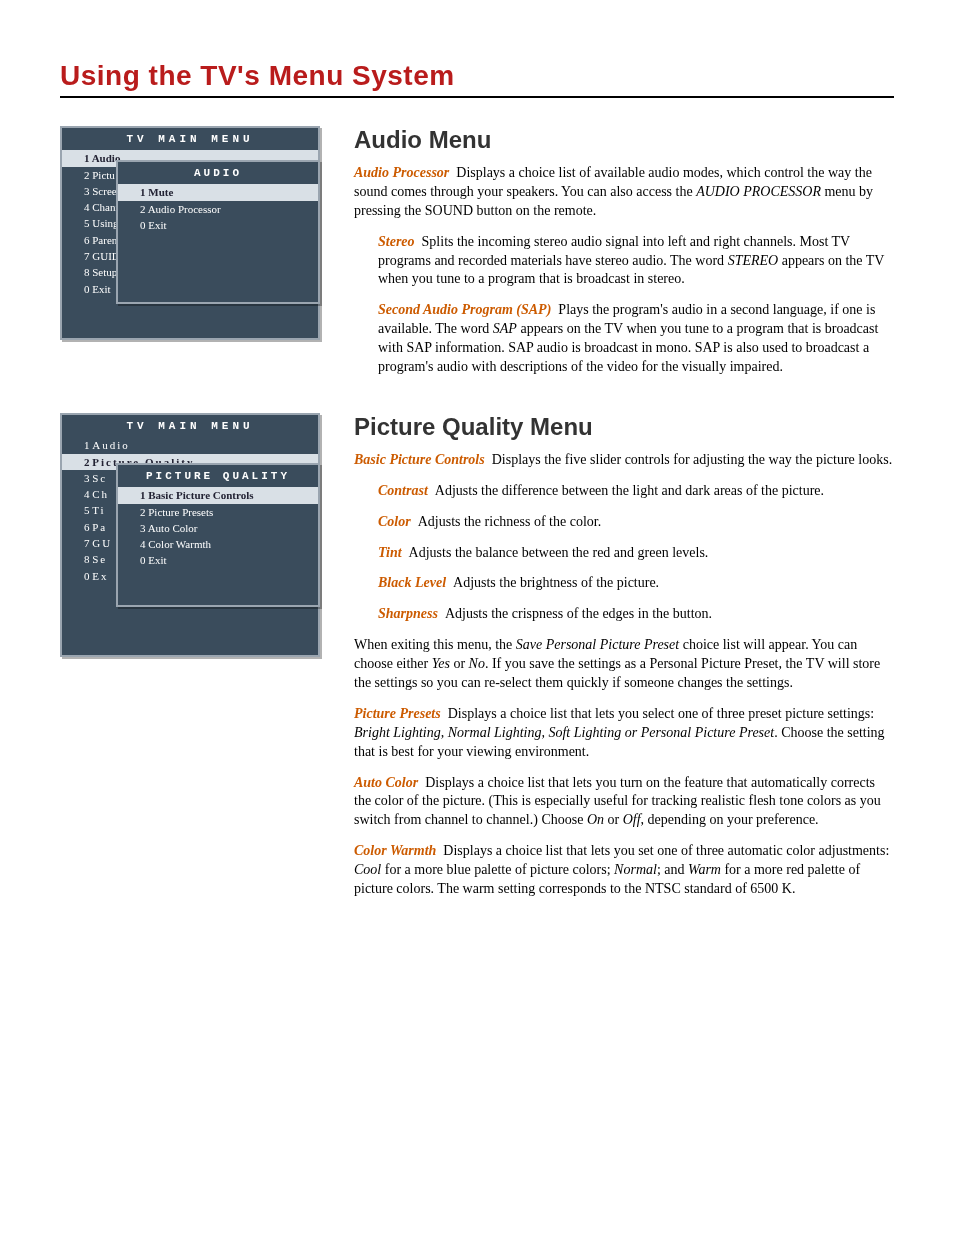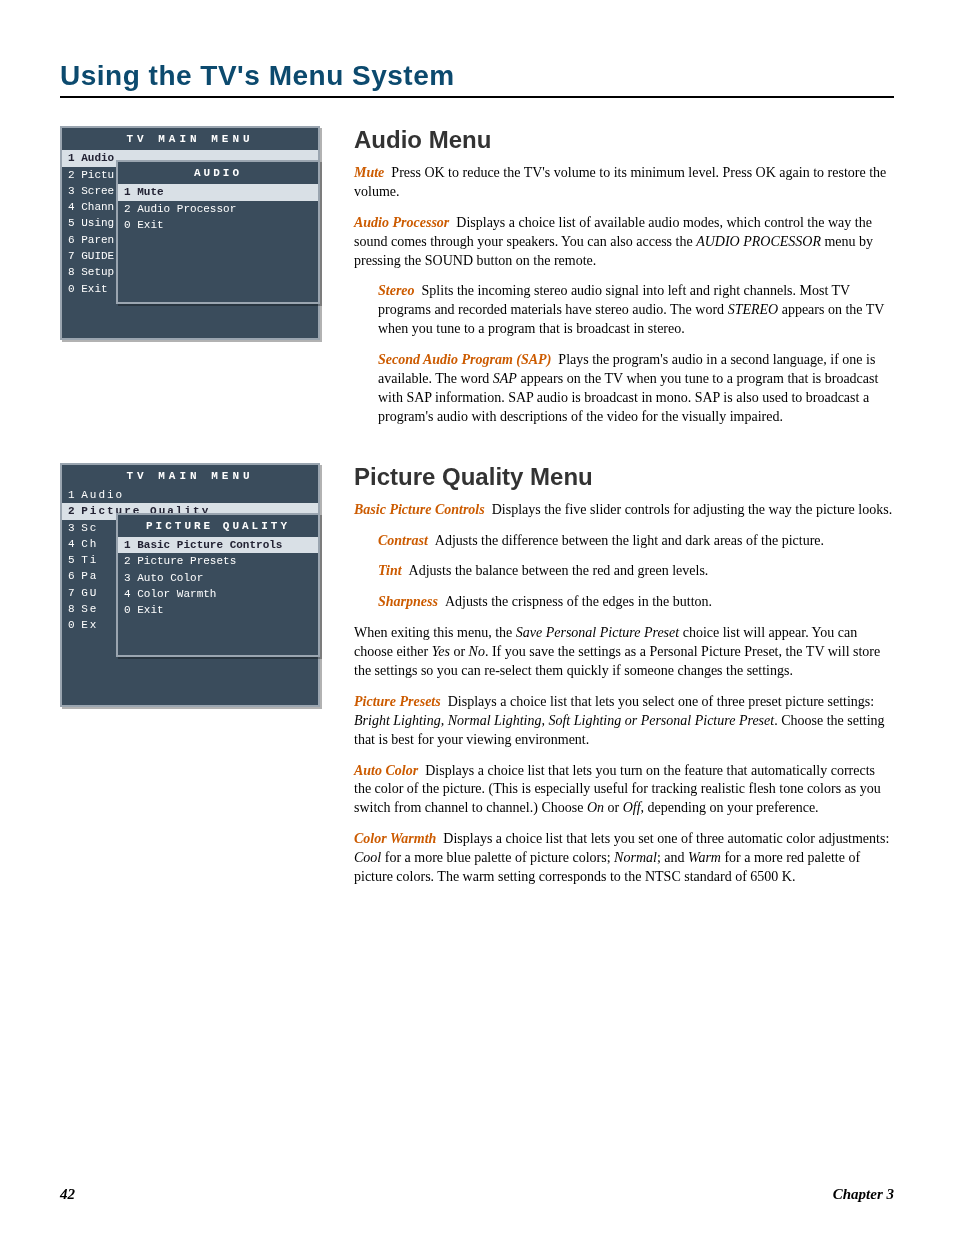--- a/index.html
+++ b/index.html
@@ -17,21 +17,21 @@
   .page {
     padding: 60px 60px 40px 60px;
     box-sizing: border-box;
     position: relative;
     height: 100%;
   }
   .header-title {
     font-family: Impact, 'Arial Black', sans-serif;
     font-size: 28px;
     letter-spacing: 0.5px;
-    color: #0c4a6e;
+    color: #b91c1c;
     margin: 0 0 4px 0;
     font-weight: bold;
   }
   .header-rule {
     border: none;
     border-top: 2px solid #000;
     margin: 0 0 28px 0;
   }
   .content-row {
     display: flex;
@@ -62,23 +62,24 @@
     min-height: 170px;
     padding-bottom: 40px;
   }
   .osd-title {
     text-align: center;
     letter-spacing: 4px;
     padding: 4px 0;
     font-weight: bold;
   }
   .osd-row {
-    padding: 1px 6px;
+    padding: 1px 22px;
     white-space: nowrap;
     overflow: hidden;
+    font-family: Liberation Serif, serif;
   }
   .osd-row.highlight {
     background: #d9e0e6;
     color: #223;
     font-weight: bold;
   }
   .osd-sub {
     position: absolute;
     left: 56px;
     background: #3a4c5c;
@@ -155,23 +156,20 @@
           <div class="osd-row highlight"><span>1</span> <span>Mute</span></div>
           <div class="osd-row"><span>2</span> <span>Audio Processor</span></div>
           <div class="osd-row"><span>0</span> <span>Exit</span></div>
         </div>
       </div>
     </div>
 
     <div class="text-col">
       <h2 class="section">Audio Menu</h2>
 
-      <p class="para">
-        <span class="term">Mute</span>&nbsp;&nbsp;<span>Press OK to reduce the TV's volume to its minimum level. Press OK again to restore the volume.</span>
-      </p>
 
       <p class="para">
         <span class="term">Audio Processor</span>&nbsp;&nbsp;<span>Displays a choice list of available audio modes, which control the way the sound comes through your speakers. You can also access the </span><span class="ital">AUDIO PROCESSOR</span><span> menu by pressing the SOUND button on the remote.</span>
       </p>
 
 
       <p class="para indent">
         <span class="term">Stereo</span>&nbsp;&nbsp;<span>Splits the incoming stereo audio signal into left and right channels. Most TV programs and recorded materials have stereo audio. The word </span><span class="ital">STEREO</span><span> appears on the TV when you tune to a program that is broadcast in stereo.</span>
       </p>
 
@@ -211,23 +209,29 @@
       <h2 class="section">Picture Quality Menu</h2>
 
       <p class="para">
         <span class="term">Basic Picture Controls</span>&nbsp;&nbsp;<span>Displays the five slider controls for adjusting the way the picture looks.</span>
       </p>
 
       <p class="para indent">
         <span class="term">Contrast</span>&nbsp;&nbsp;<span>Adjusts the difference between the light and dark areas of the picture.</span>
       </p>
       <p class="para indent">
+        <span class="term">Color</span>&nbsp;&nbsp;<span>Adjusts the richness of the color.</span>
+      </p>
+      <p class="para indent">
         <span class="term">Tint</span>&nbsp;&nbsp;<span>Adjusts the balance between the red and green levels.</span>
       </p>
       <p class="para indent">
+        <span class="term">Black Level</span>&nbsp;&nbsp;<span>Adjusts the brightness of the picture.</span>
+      </p>
+      <p class="para indent">
         <span class="term">Sharpness</span>&nbsp;&nbsp;<span>Adjusts the crispness of the edges in the button.</span>
       </p>
 
       <p class="para">
         <span>When exiting this menu, the </span><span class="ital">Save Personal Picture Preset</span><span> choice list will appear. You can choose either </span><span class="ital">Yes</span><span> or </span><span class="ital">No</span><span>. If you save the settings as a Personal Picture Preset, the TV will store the settings so you can re-select them quickly if someone changes the settings.</span>
       </p>
 
       <p class="para">
         <span class="term">Picture Presets</span>&nbsp;&nbsp;<span>Displays a choice list that lets you select one of three preset picture settings: </span><span class="ital">Bright Lighting, Normal Lighting, Soft Lighting or Personal Picture Preset</span><span>. Choose the setting that is best for your viewing environment.</span>
       </p>
@@ -235,18 +239,14 @@
       <p class="para">
         <span class="term">Auto Color</span>&nbsp;&nbsp;<span>Displays a choice list that lets you turn on the feature that automatically corrects the color of the picture. (This is especially useful for tracking realistic flesh tone colors as you switch from channel to channel.) Choose </span><span class="ital">On</span><span> or </span><span class="ital">Off</span><span>, depending on your preference.</span>
       </p>
 
       <p class="para">
         <span class="term">Color Warmth</span>&nbsp;&nbsp;<span>Displays a choice list that lets you set one of three automatic color adjustments: </span><span class="ital">Cool</span><span> for a more blue palette of picture colors; </span><span class="ital">Normal</span><span>; and </span><span class="ital">Warm</span><span> for a more red palette of picture colors. The warm setting corresponds to the NTSC standard of 6500 K.</span>
       </p>
     </div>
   </div>
 
-  <div class="footer">
-    <span>42</span>
-    <span>Chapter 3</span>
-  </div>
 
 </div>
 
 </body></html>

